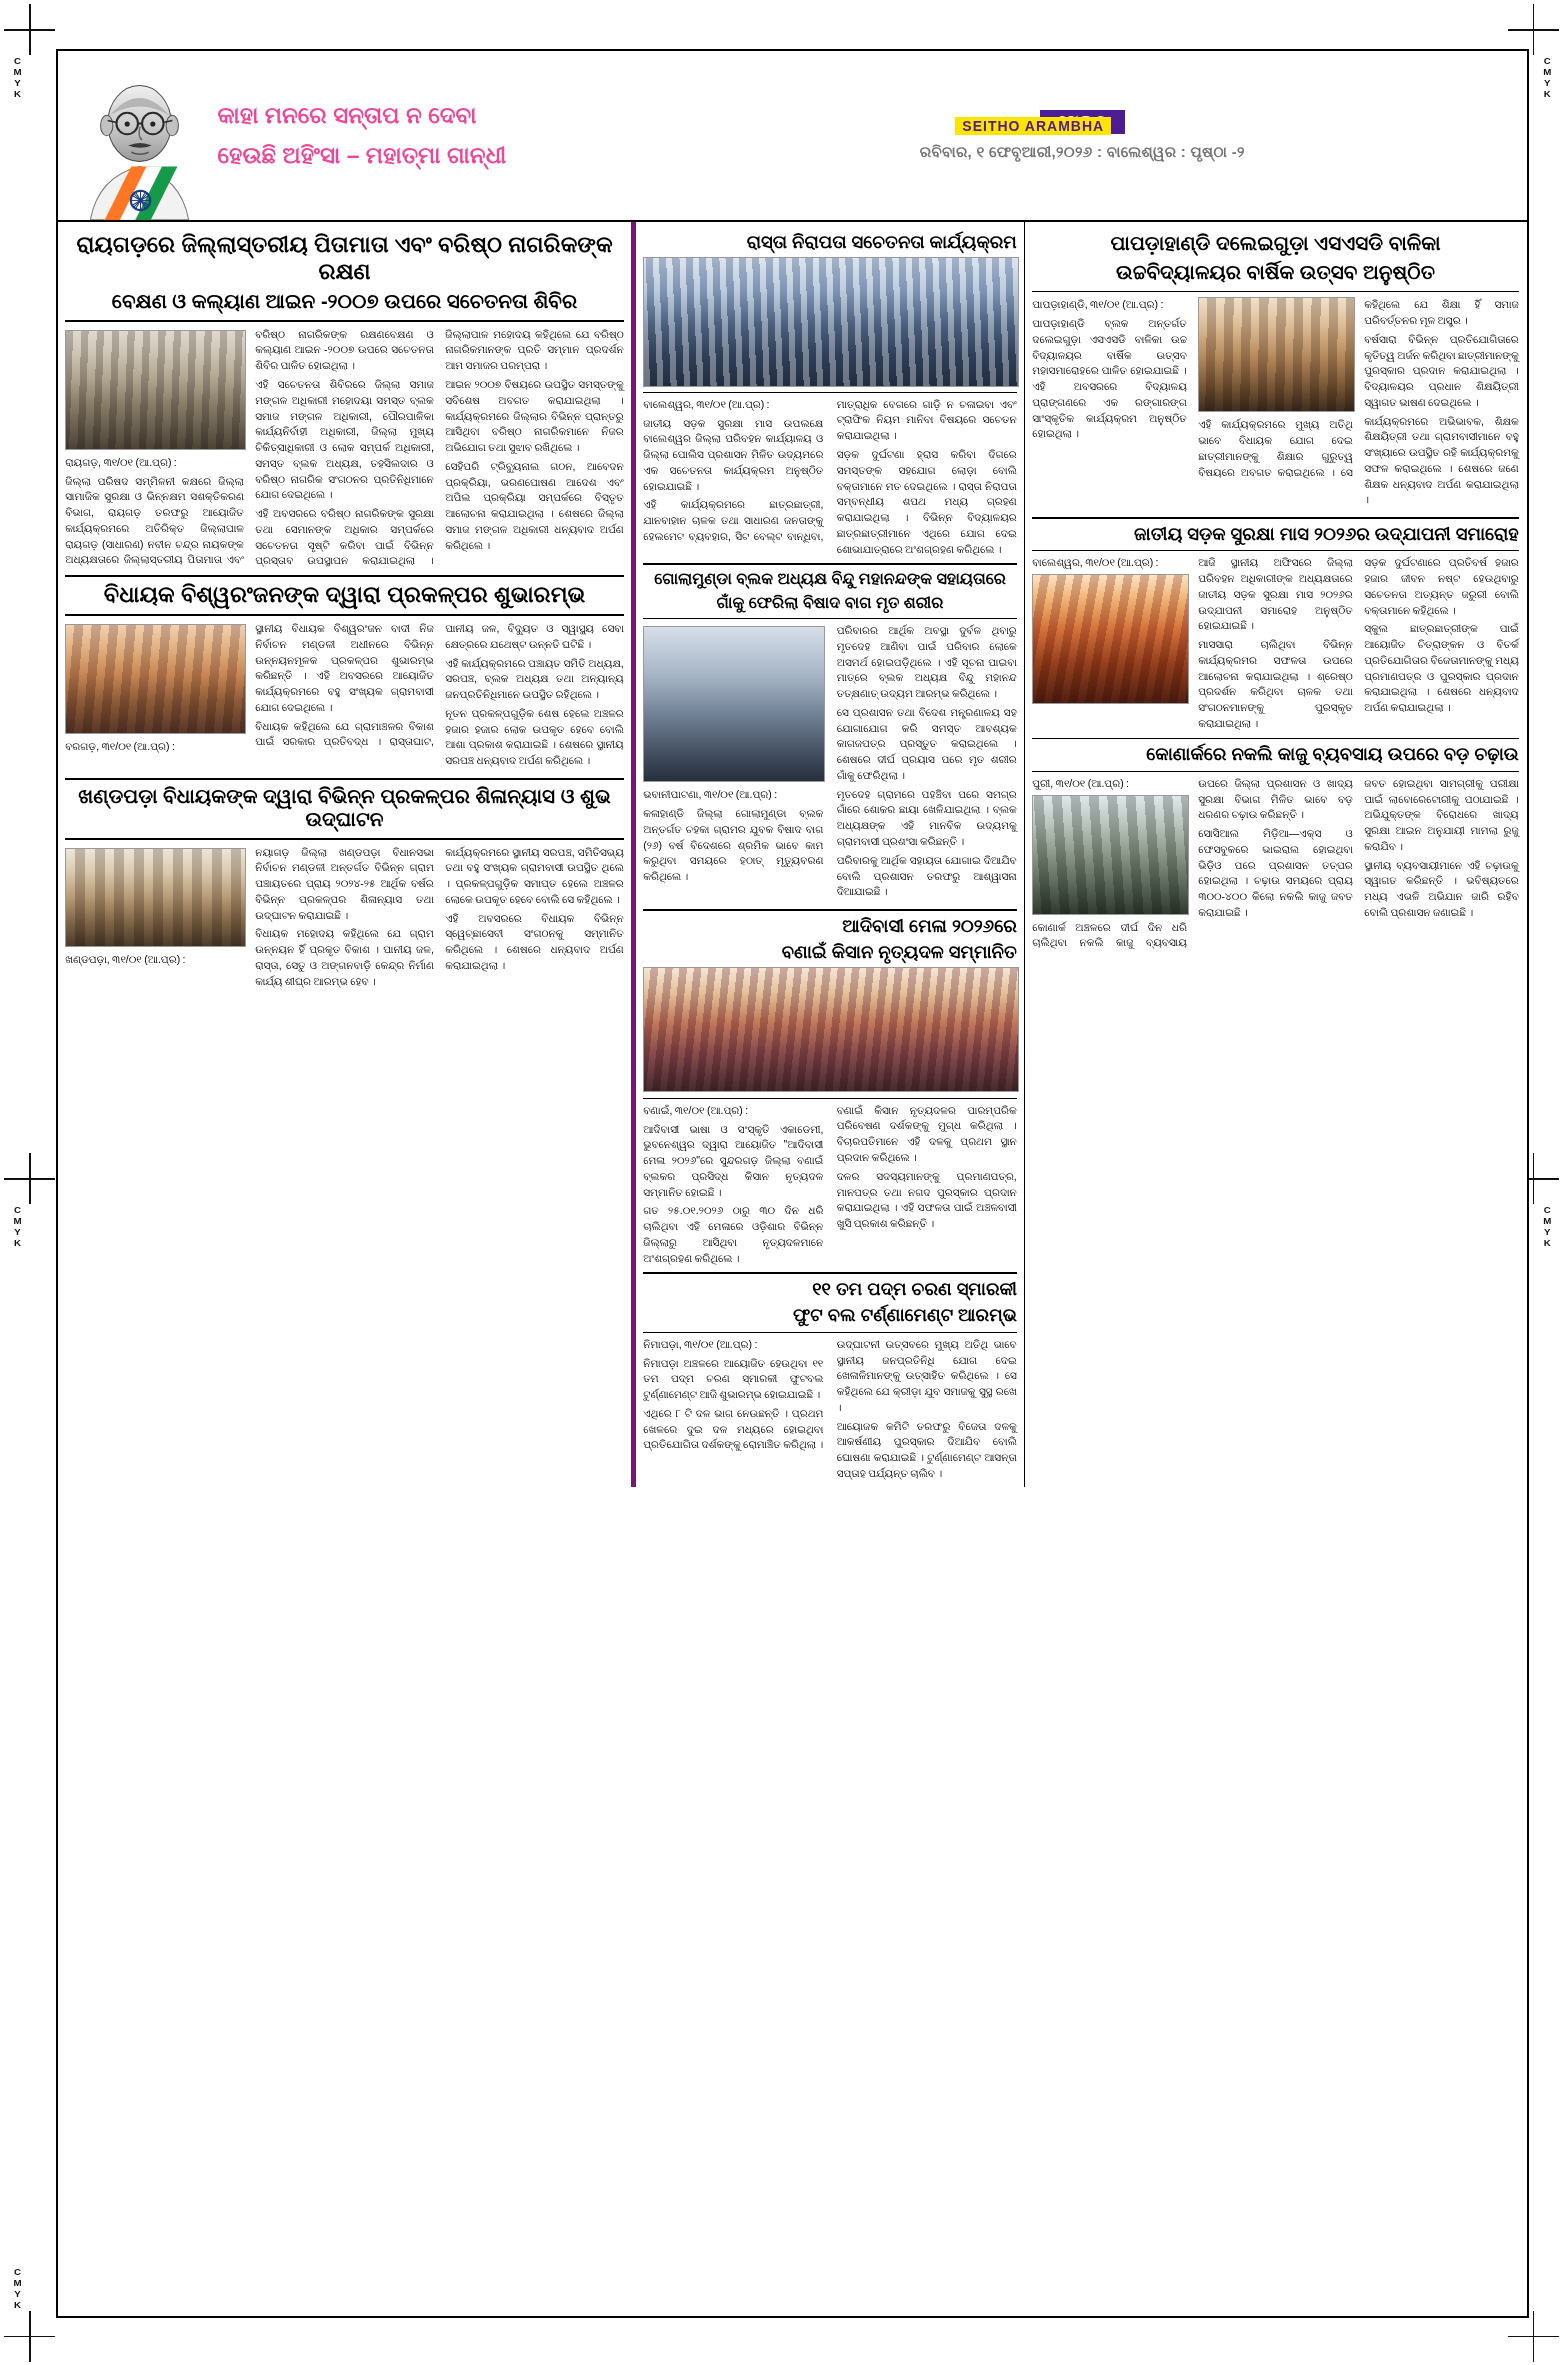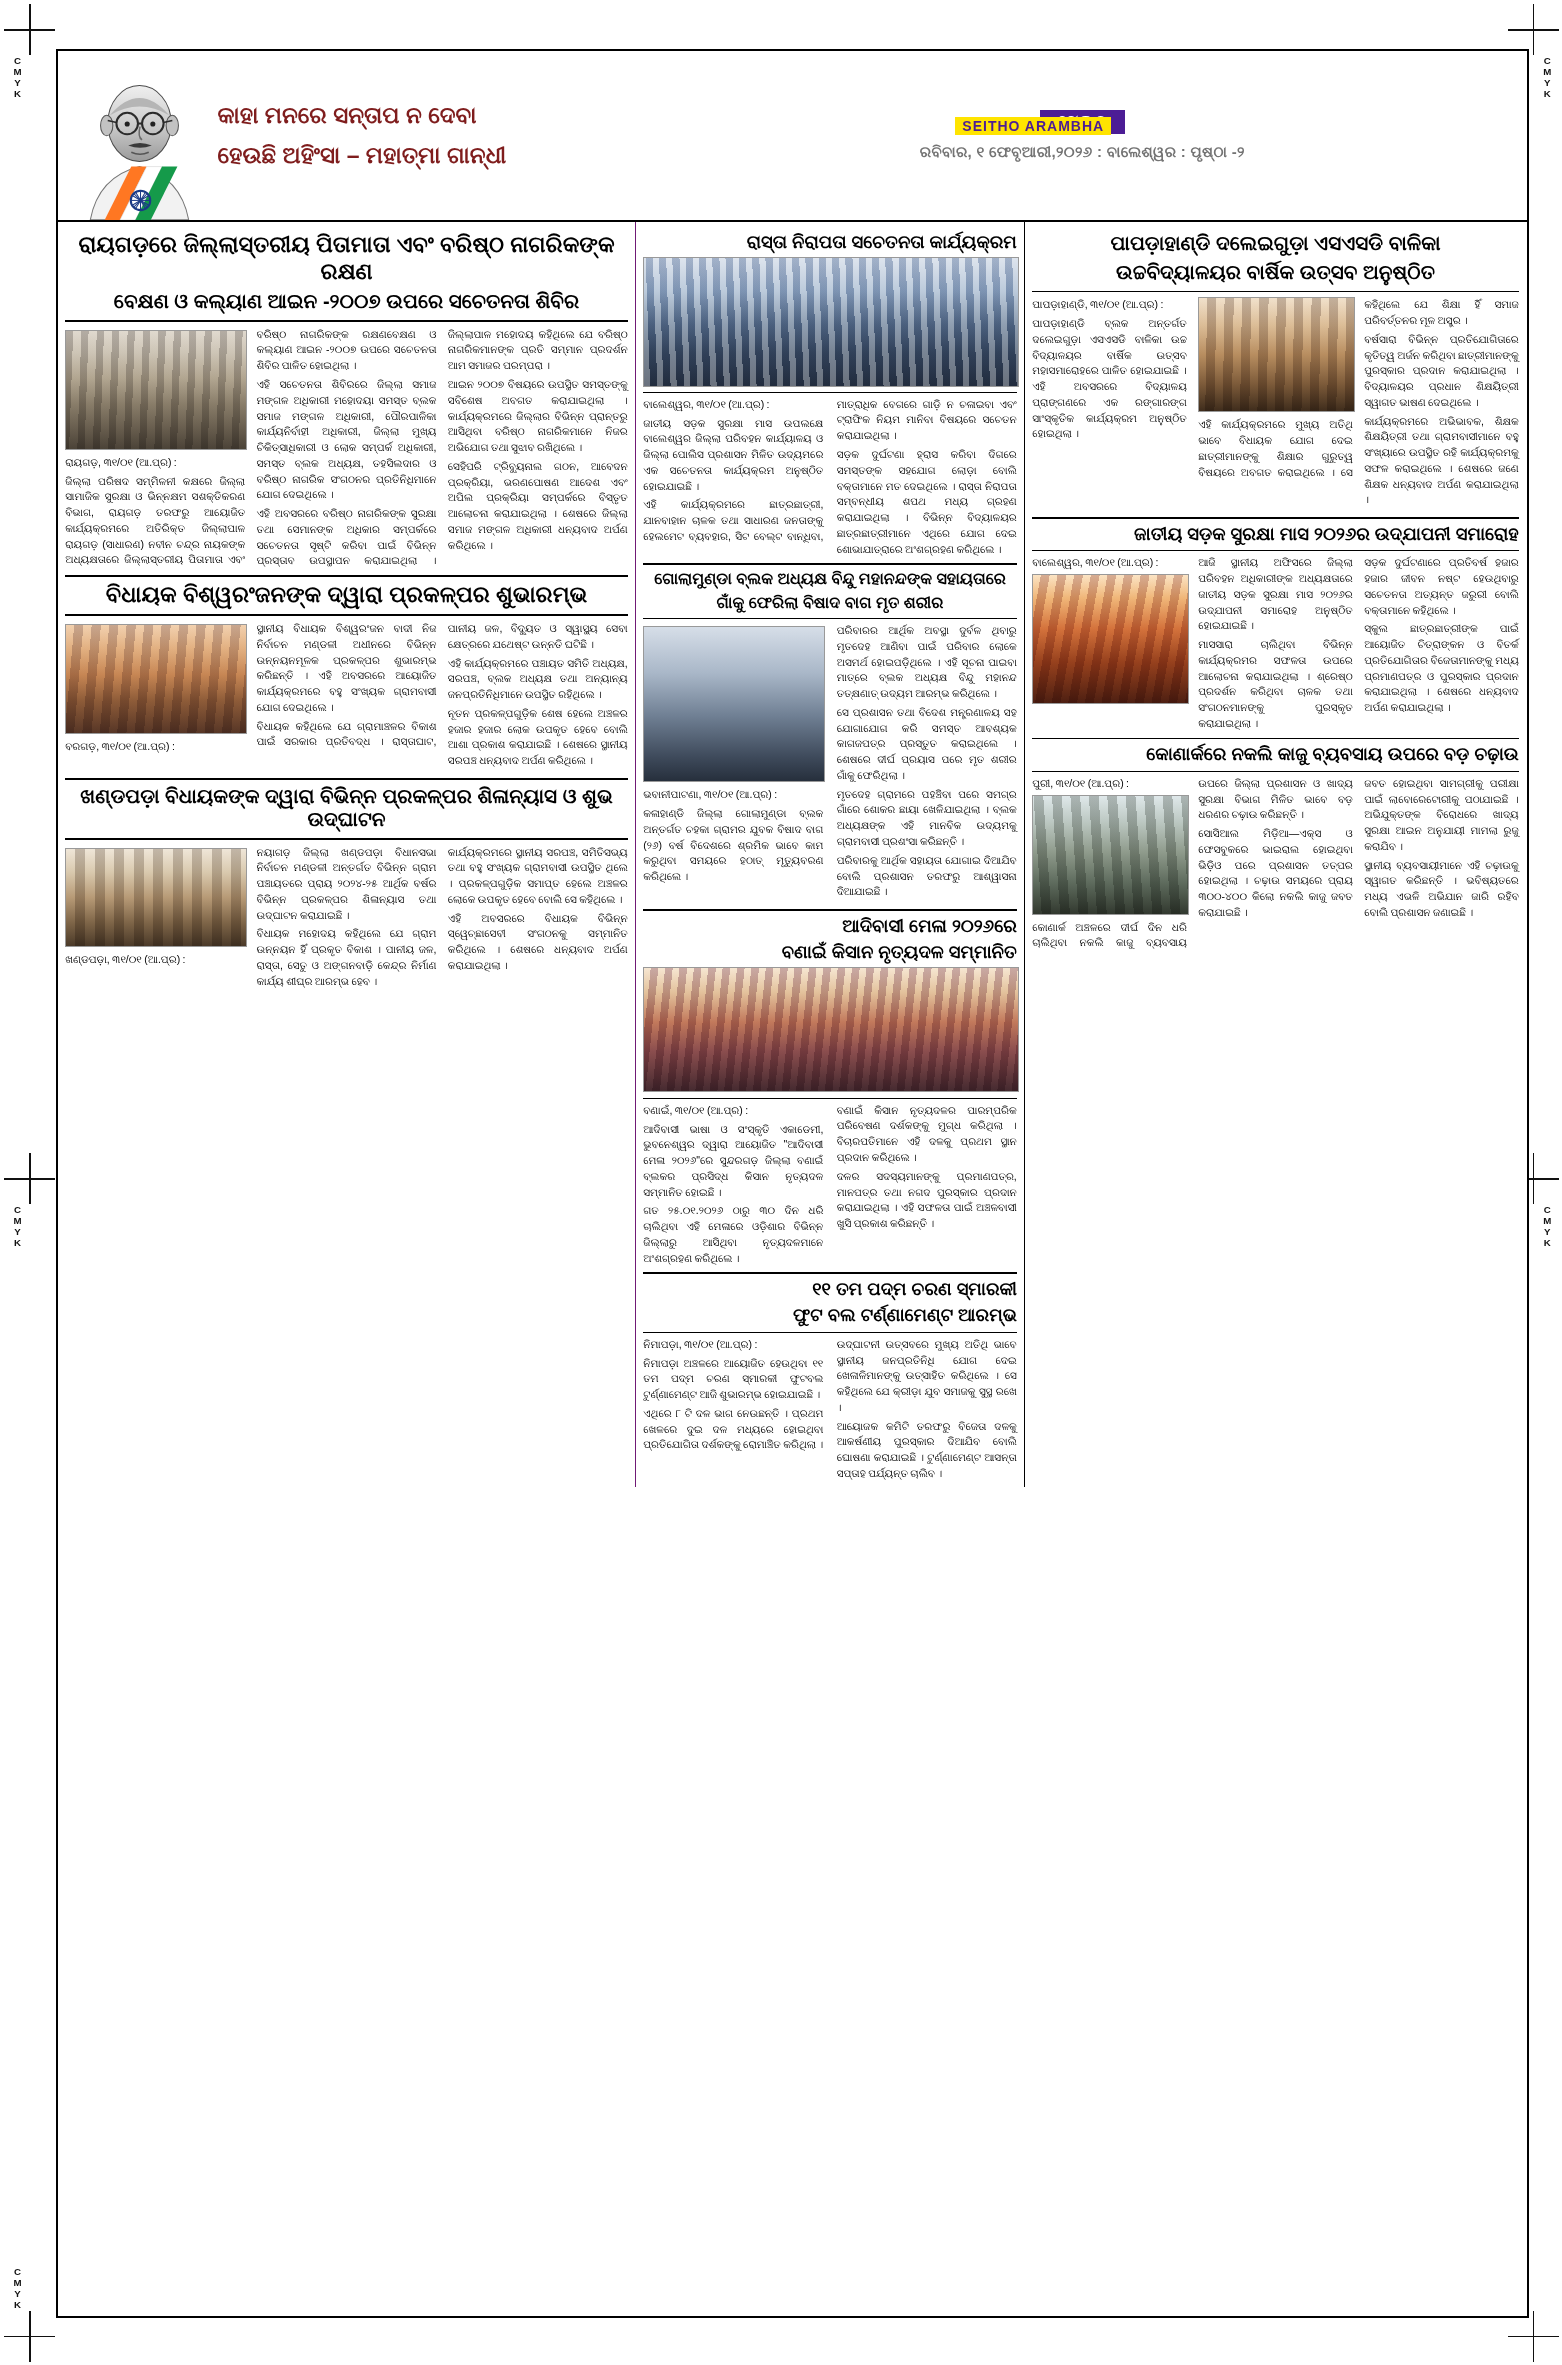--- a/index.html
+++ b/index.html
@@ -34,21 +34,21 @@
   }
   .gandhi-wrap{width:138px;display:flex;align-items:flex-end;justify-content:center;padding-left:12.3px;}
   .gandhi{
     width:123px;height:154px;position:relative;
   }
   .quote-block{
     flex:0 0 420px;display:flex;flex-direction:column;justify-content:center;gap:13.3px;padding-left:9.2px;
   }
   .quote-line{
     font-family:"Liberation Sans", sans-serif;
-    font-weight:bold;font-size:23px;line-height:1.15;color:#7f1d1d;white-space:nowrap;
+    font-weight:bold;font-size:23px;line-height:1.15;color:#ec4899;white-space:nowrap;
   }
   .logo-block{flex:1;display:flex;flex-direction:column;align-items:center;justify-content:center;}
   .logo-top{
     background:#4c1d95;color:#fff;font-weight:bold;font-size:18.4px;padding:1.5px 17.4px 3.1px;
     letter-spacing:0.5px;line-height:1.05;margin-bottom:-2px;
   }
   .logo-main{
     font-weight:bold;font-size:77px;line-height:1.0;letter-spacing:-1px;color:#000;position:relative;
     margin:-3.1px 0 0 0;
   }
@@ -59,21 +59,21 @@
   }
   .dateline-strip{
     font-weight:bold;font-size:15px;margin-top:7.2px;letter-spacing:0.3px;color:#737373;white-space:nowrap;
   }
 
   
   .content{
     display:flex;width:100%;box-sizing:border-box;
   }
   .col{box-sizing:border-box;padding:5.1px 7.2px 5.1px 7.2px;}
-  .col-a{width:578px;border-right:1px solid #701a75;}
+  .col-a{width:578px;border-right:5px solid #701a75;}
   .col-b{width:389px;border-right:1px solid #000;}
   .col-c{width:501px;}
 
   .hl{
     font-weight:bold;text-align:center;line-height:1.18;color:#000;margin:5.1px 0 4.1px;
   }
   .hl-xl{font-size:22.5px;}
   .hl-lg{font-size:20px;text-align:center;}
   .hl-md{font-size:18px;text-align:right;}
   .hl-sm{font-size:16px;}

